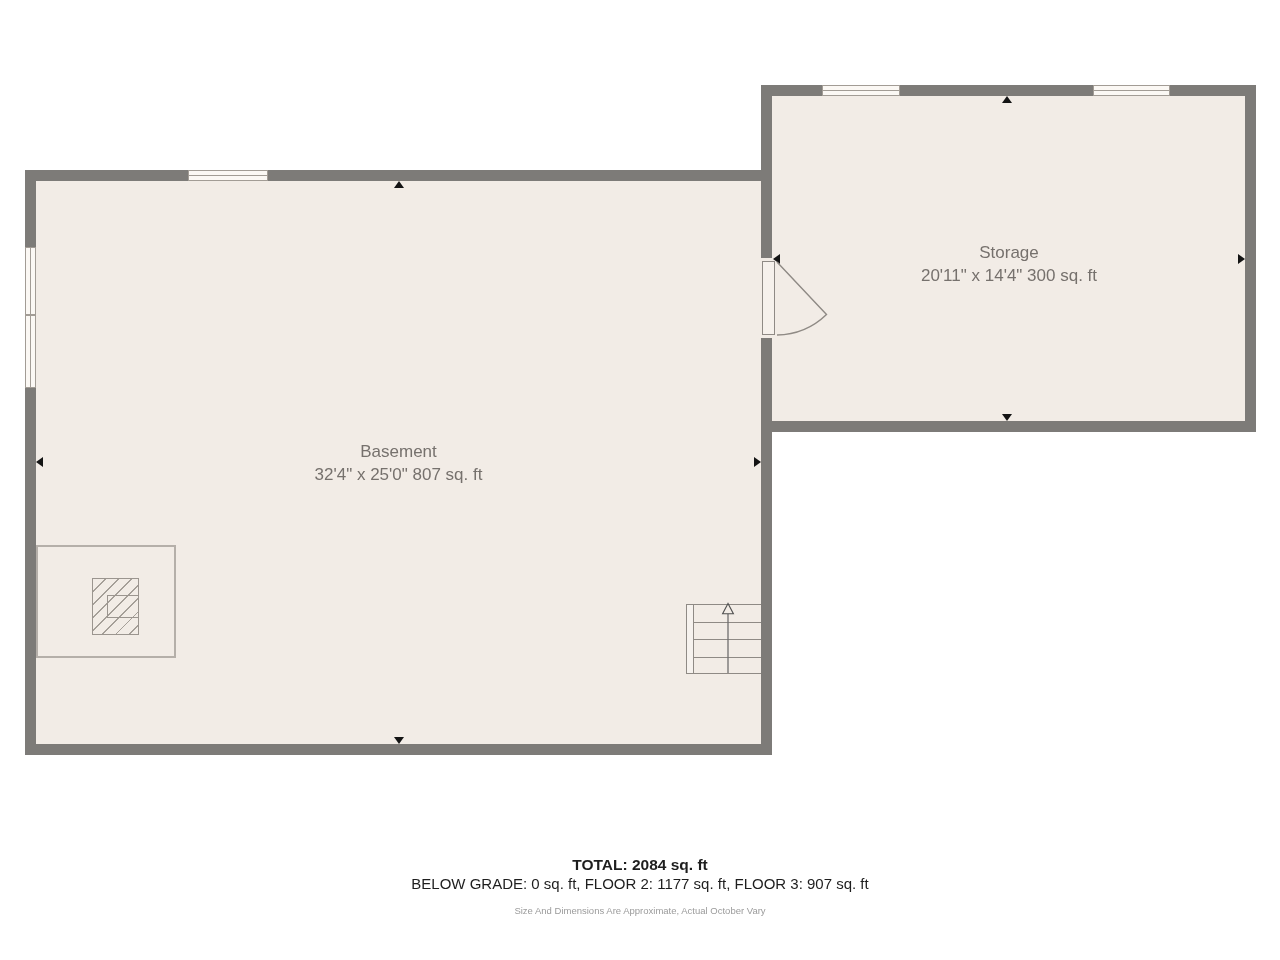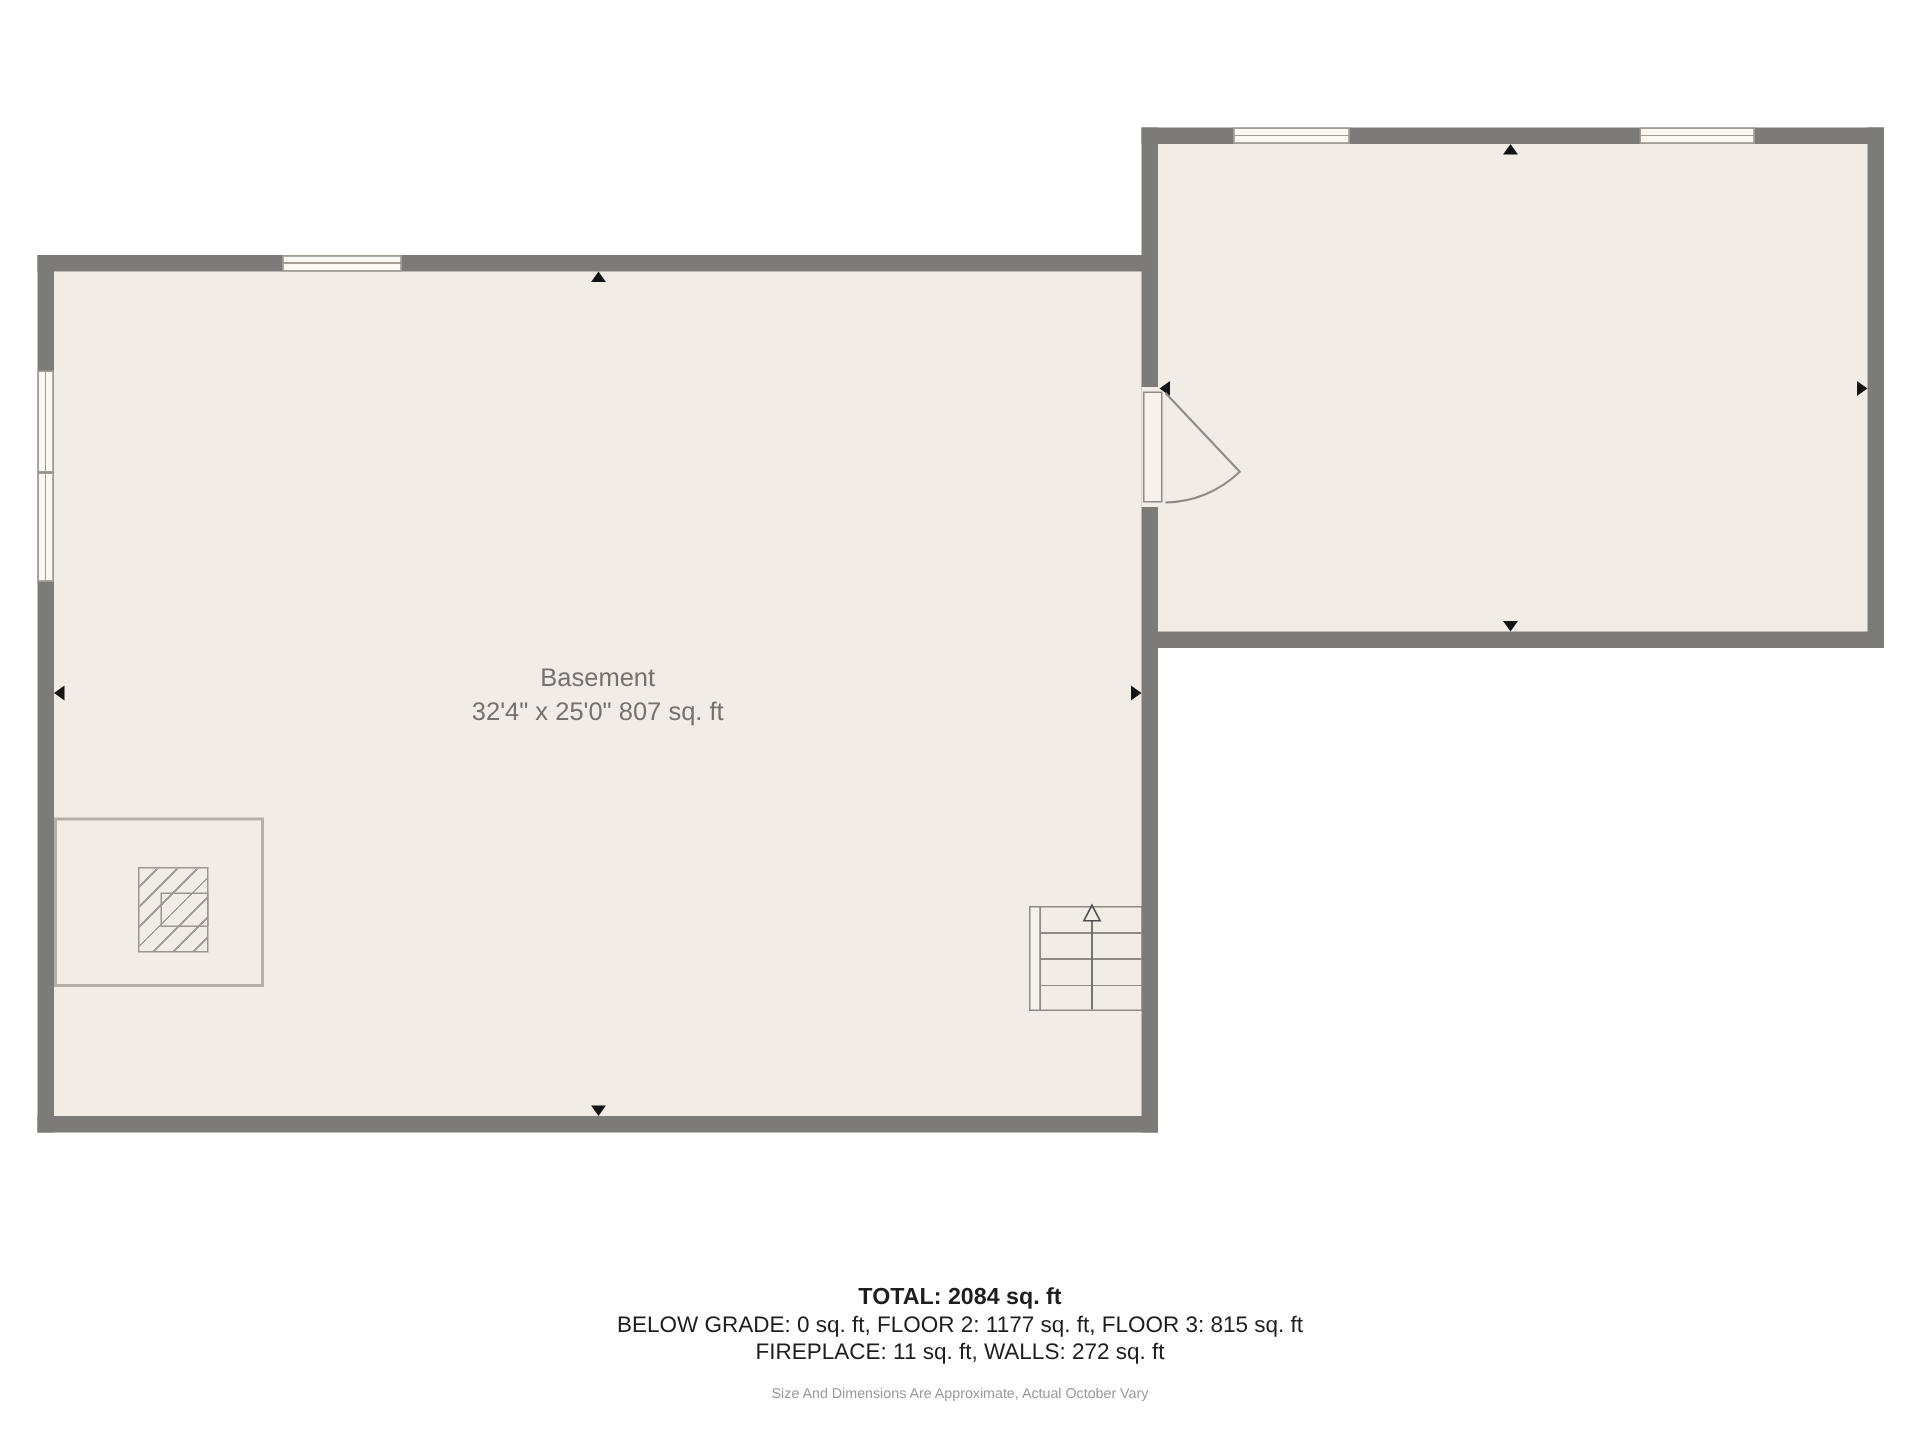--- a/index.html
+++ b/index.html
@@ -87,22 +87,25 @@
   <svg class="overlay" width="1280" height="960" viewBox="0 0 1280 960">
     <path d="M 777 262 L 826.5 314.5 A 73 73 0 0 1 777 335" fill="none" stroke="#8f8a85" stroke-width="1.4"></path>
     <line x1="728" y1="673" x2="728" y2="614" stroke="#6f6f6f" stroke-width="1.3"></line>
     <path d="M 728 603.5 L 722.6 613.8 L 733.4 613.8 Z" fill="#f2ece6" stroke="#4f4f4f" stroke-width="1.1"></path>
   </svg>
 
   <div class="room-label" style="left:36px;top:440px;width:725px;text-align:center;">
     <div>Basement</div>
     <div>32'4" x 25'0" 807 sq. ft</div>
   </div>
+  <div class="room-label" style="left:773px;top:241px;width:472px;">
+    <div>Storage</div>
+    <div>20'11" x 14'4" 300 sq. ft</div>
+  </div>
 
   <div id="summary">
     <div class="total">TOTAL: 2084 sq. ft</div>
-    <div>BELOW GRADE: 0 sq. ft, FLOOR 2: 1177 sq. ft, FLOOR 3: 815 sq. ft</div>
-    <div>FIREPLACE: 11 sq. ft, WALLS: 272 sq. ft</div>
+    <div>BELOW GRADE: 0 sq. ft, FLOOR 2: 1177 sq. ft, FLOOR 3: 907 sq. ft</div>
     <div class="disclaimer">Size And Dimensions Are Approximate, Actual October Vary</div>
   </div>
 
 
 </div>
 
 </body></html>

